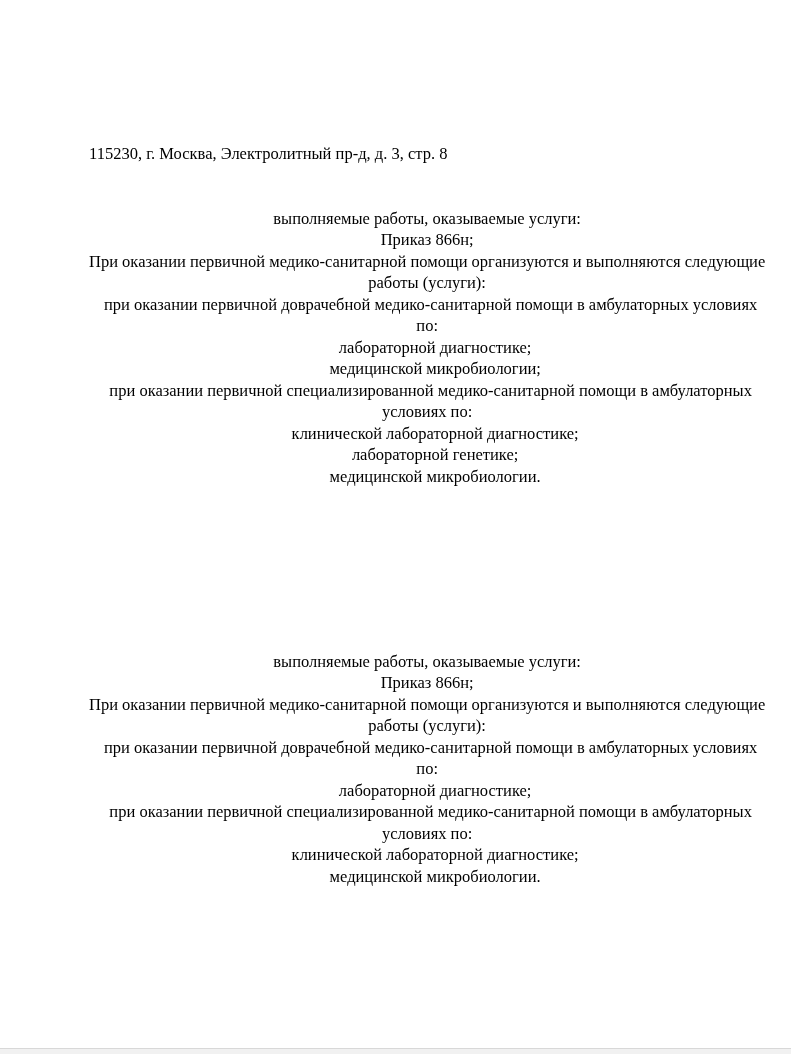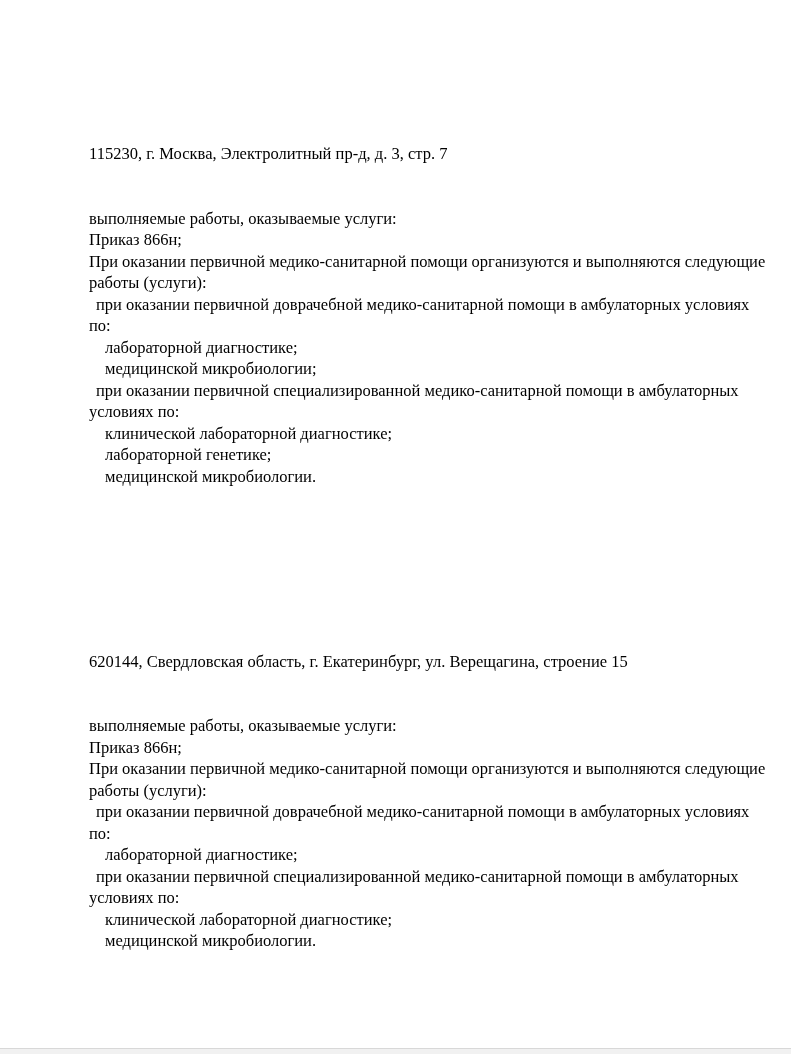--- a/index.html
+++ b/index.html
@@ -19,47 +19,46 @@
     position: absolute;
     left: 89px;
     top: 57px;
     font-size: 16.5px;
     line-height: 21.5px;
     white-space: pre;
     letter-spacing: 0px;
   }
   .block { margin: 0; }
   .block + .block { margin-top: 13px; }
-  .line { white-space: pre; }
+  .line { white-space: pre; text-align: center; }
   .line.i0 { padding-left: 0; }
   .line.i1 { padding-left: 7px; }
   .line.i2 { padding-left: 16px; font-family: Liberation Serif, serif; }
   .address { white-space: pre; }
   .hscrollbar {
     position: absolute;
     left: 0;
     bottom: 0;
     width: 791px;
     height: 6px;
     background: #f1f1f1;
     border-top: 1px solid #d8d8d8;
     box-sizing: border-box;
   }
 </style>
 </head>
 <body>
 
 <div class="doc">
   <div class="block">
-    <div class="address">115230, г. Москва, Электролитный пр-д, д. 3, стр. 7</div>
+    <div class="address">115230, г. Москва, Электролитный пр-д, д. 3, стр. 8</div>
     <div><div class="line i0">выполняемые работы, оказываемые услуги:</div><div class="line i0">Приказ 866н;</div><div class="line i0">При оказании первичной медико-санитарной помощи организуются и выполняются следующие</div><div class="line i0">работы (услуги):</div><div class="line i1">при оказании первичной доврачебной медико-санитарной помощи в амбулаторных условиях</div><div class="line i0">по:</div><div class="line i2">лабораторной диагностике;</div><div class="line i2">медицинской микробиологии;</div><div class="line i1">при оказании первичной специализированной медико-санитарной помощи в амбулаторных</div><div class="line i0">условиях по:</div><div class="line i2">клинической лабораторной диагностике;</div><div class="line i2">лабораторной генетике;</div><div class="line i2">медицинской микробиологии.</div></div>
   </div>
 
   <div class="block">
-    <div class="address">620144, Свердловская область, г. Екатеринбург, ул. Верещагина, строение 15</div>
     <div><div class="line i0">выполняемые работы, оказываемые услуги:</div><div class="line i0">Приказ 866н;</div><div class="line i0">При оказании первичной медико-санитарной помощи организуются и выполняются следующие</div><div class="line i0">работы (услуги):</div><div class="line i1">при оказании первичной доврачебной медико-санитарной помощи в амбулаторных условиях</div><div class="line i0">по:</div><div class="line i2">лабораторной диагностике;</div><div class="line i1">при оказании первичной специализированной медико-санитарной помощи в амбулаторных</div><div class="line i0">условиях по:</div><div class="line i2">клинической лабораторной диагностике;</div><div class="line i2">медицинской микробиологии.</div></div>
   </div>
 
   
 
   
 </div>
 
 <div class="hscrollbar"></div>
 

